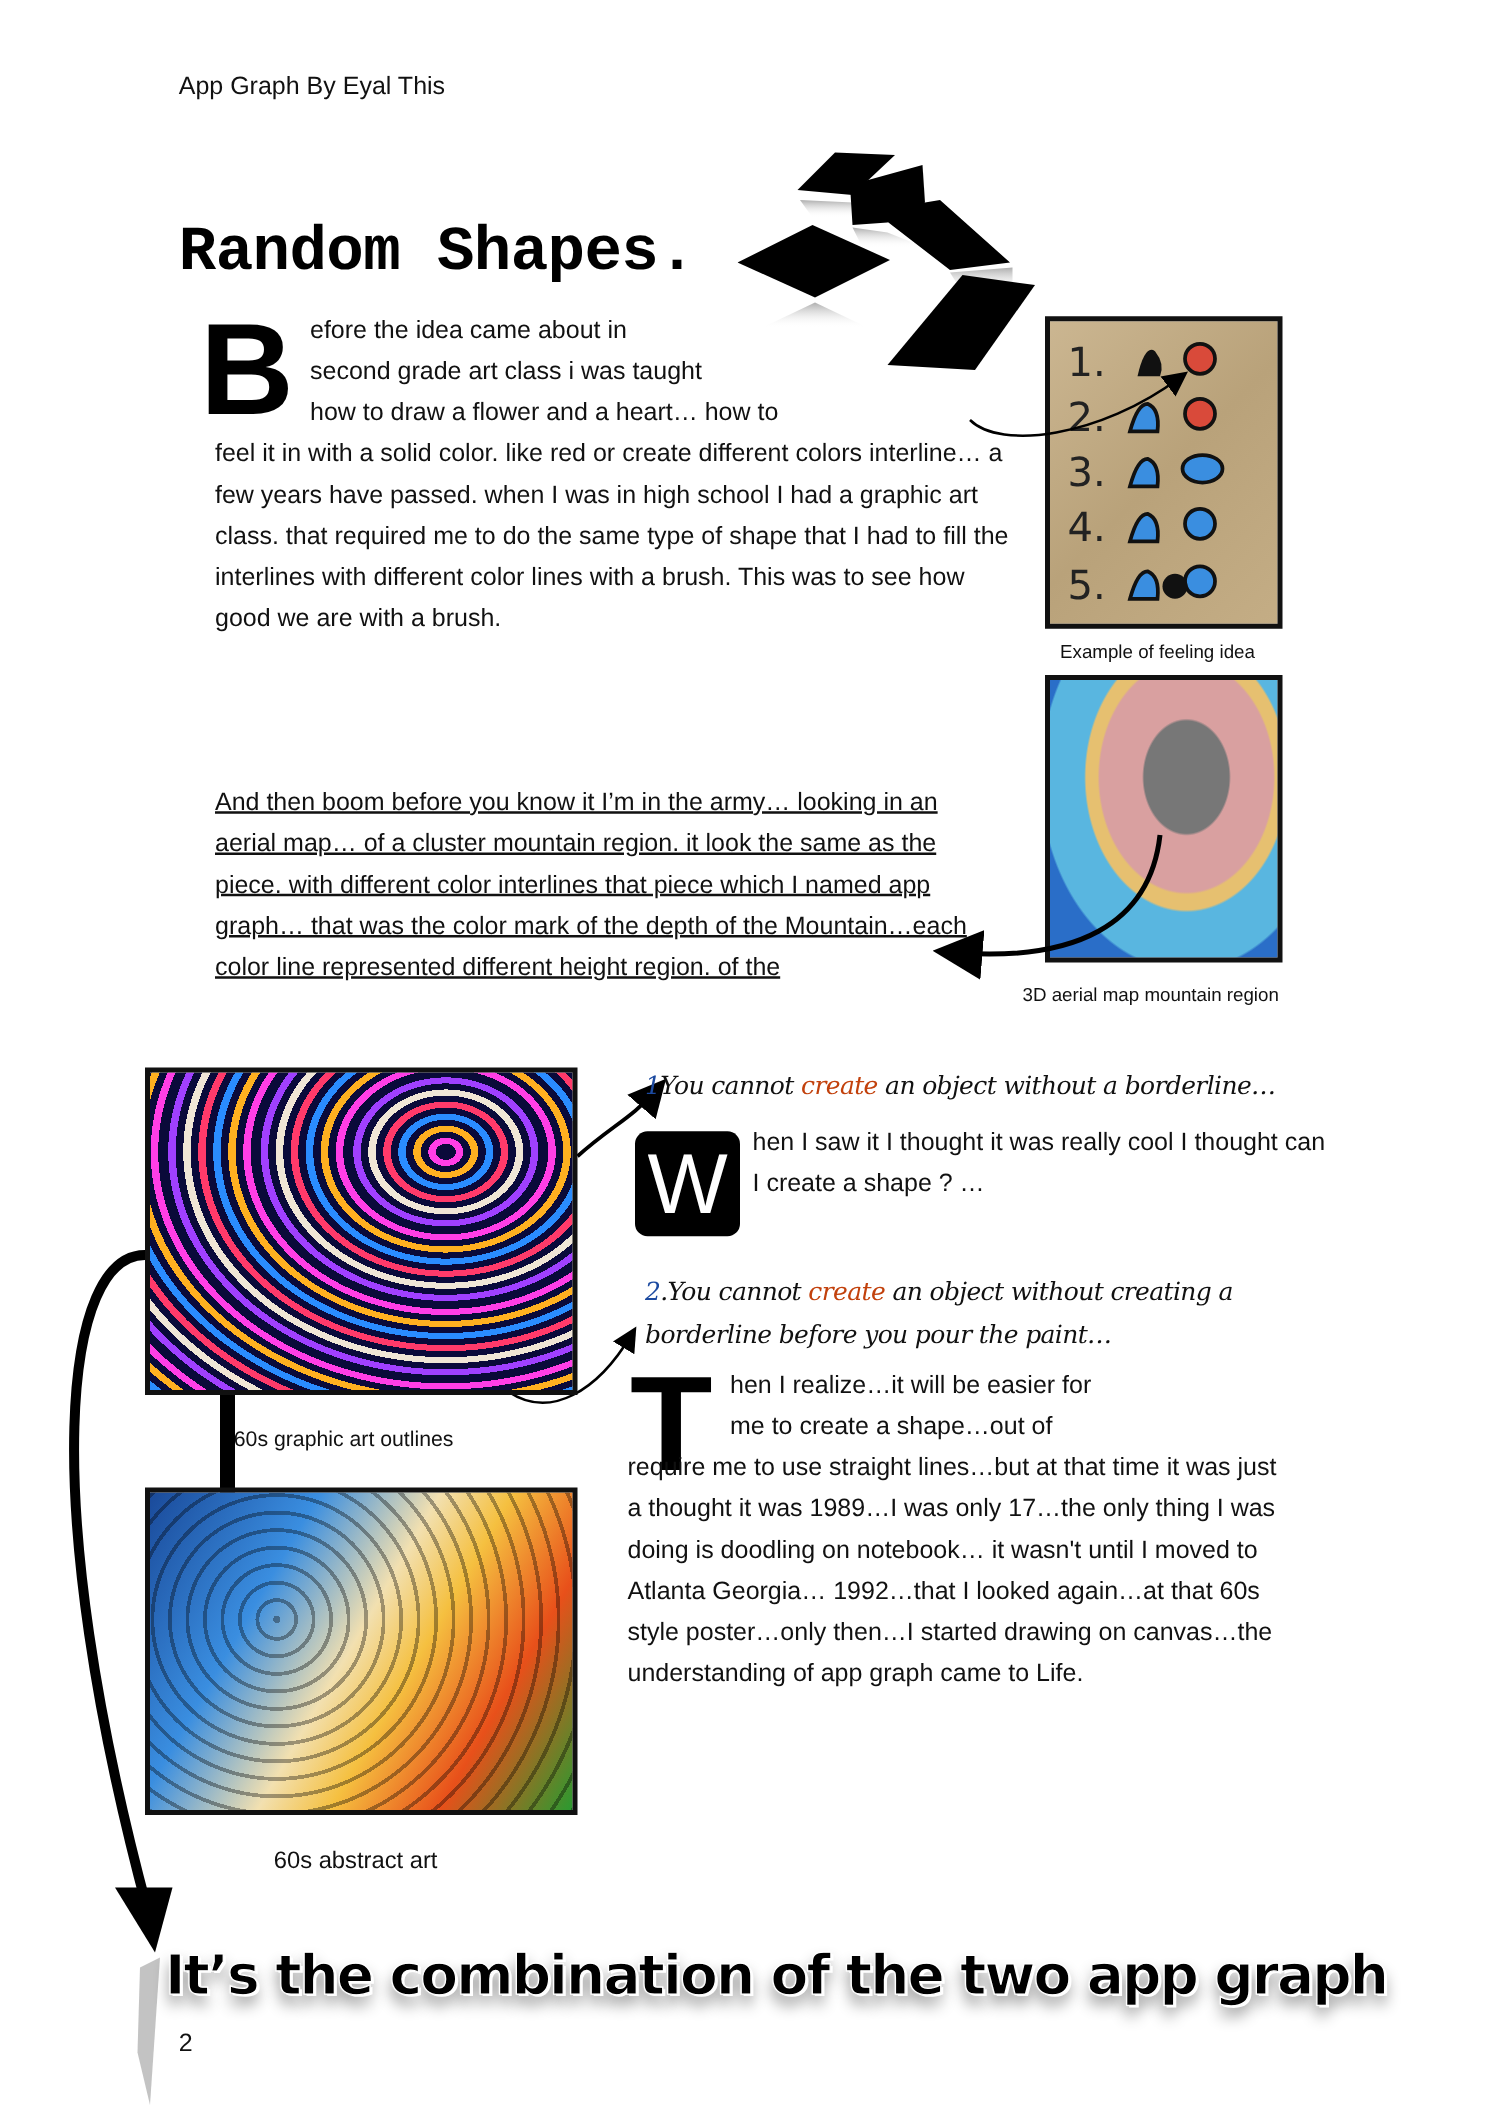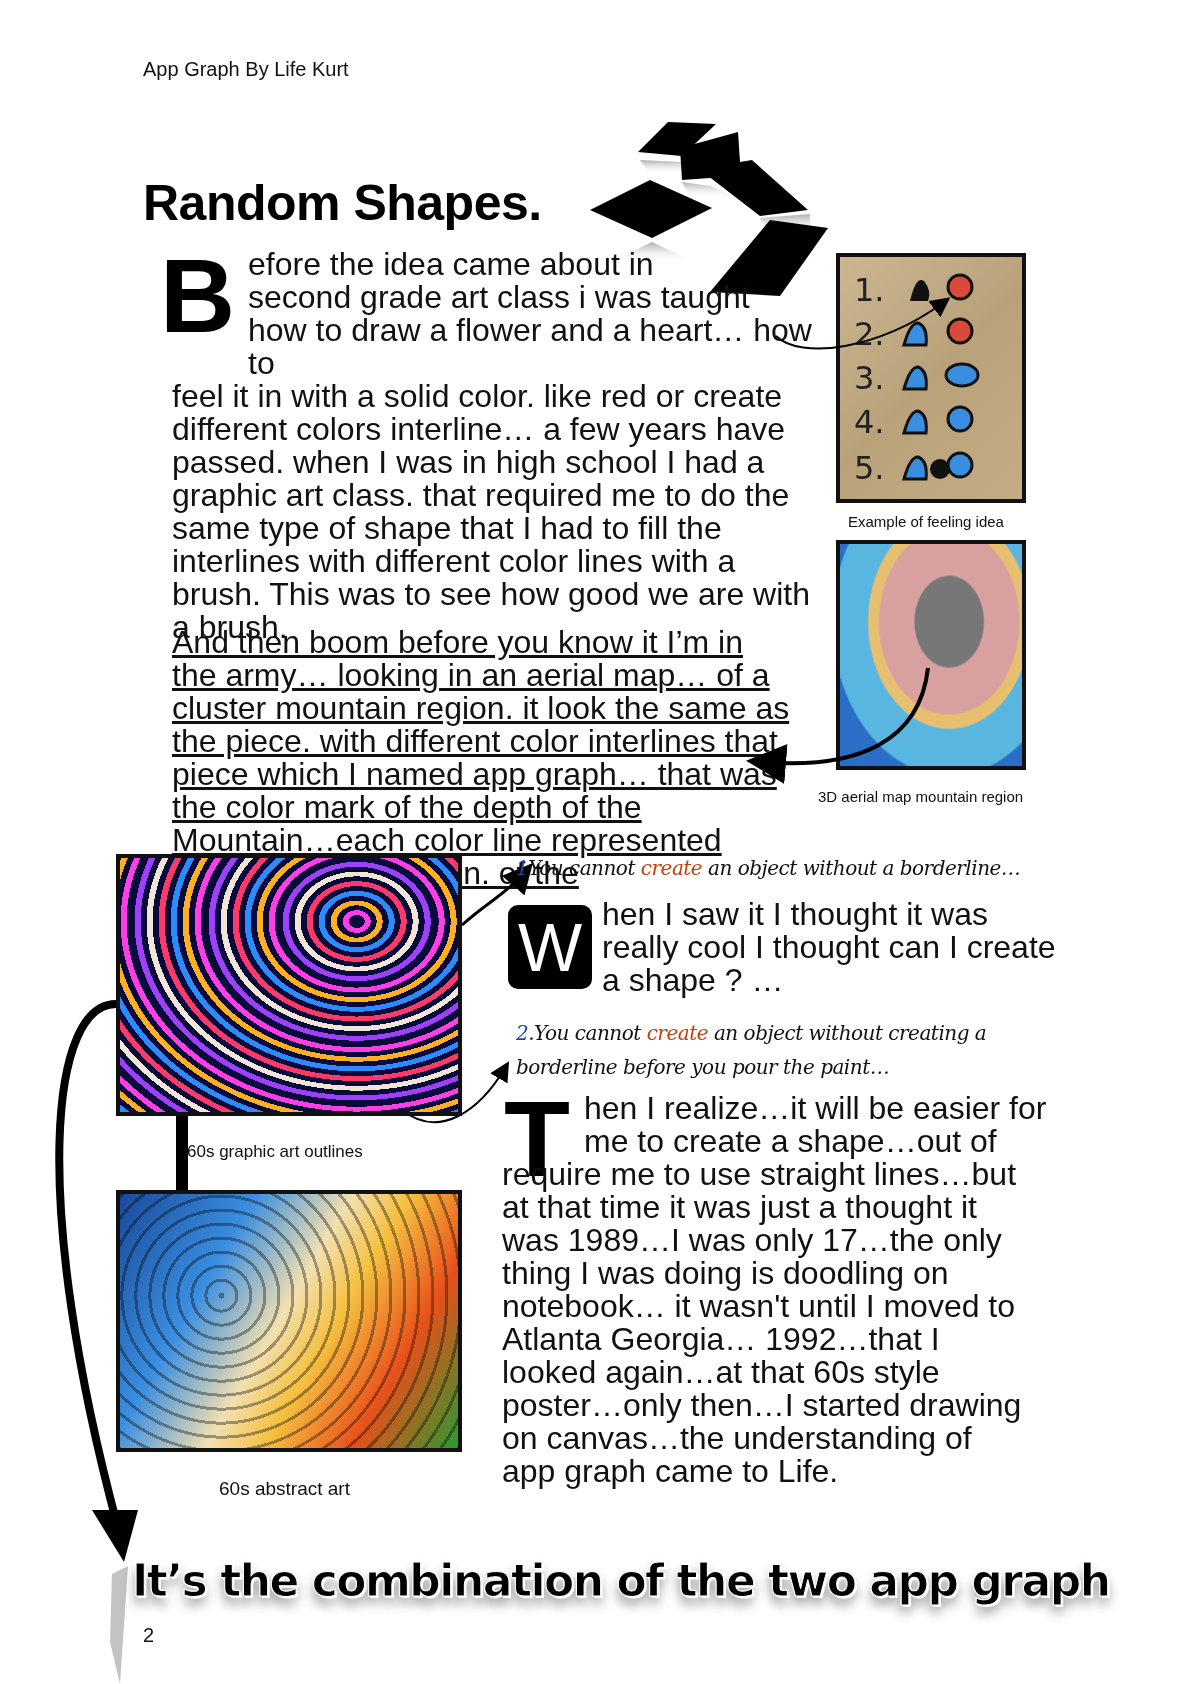--- a/index.html
+++ b/index.html
@@ -1,41 +1,41 @@
 <!DOCTYPE html>
 <html><head>
 <meta charset="utf-8">
 <style>
   html,body{margin:0;padding:0;background:#ffffff;}
   body{width:1190px;height:1684px;position:relative;overflow:hidden;font-family:"Liberation Sans",sans-serif;color:#111;}
   .abs{position:absolute;}
   .header{left:143px;top:58px;font-size:20px;color:#111;}
-  .title{left:143px;top:174px;font-size:50px;font-weight:bold;letter-spacing:-0.5px;color:#000;}
-  .body-text{font-size:32px;line-height:33px;color:#111;}
+  .title{left:143px;top:174px;font-size:50px;font-weight:bold;letter-spacing:-0.5px;color:#000;font-family:Liberation Mono, monospace;}
+  .body-text{font-size:20px;line-height:33px;color:#111;}
   .dropcap-b{left:160px;top:254px;font-size:104px;font-weight:bold;line-height:84px;color:#000;}
   .p1{left:172px;top:248px;width:650px;}
   .p1 .indent{display:block;padding-left:76px;}
   .p2{left:172px;top:626px;width:620px;text-decoration:underline;}
   .caption{font-size:15px;color:#111;}
   .img-frame{border:4px solid #111;box-sizing:border-box;overflow:hidden;}
   .quote{font-family:"DejaVu Serif",serif;font-style:italic;font-size:20px;color:#111;letter-spacing:-0.5px;}
   .quote .num{color:#1c4aa0;}
   .quote .red{color:#c2410c;}
   .w-box{left:508px;top:905px;width:84px;height:84px;background:#000;border-radius:10px;color:#fff;font-size:68px;line-height:84px;text-align:center;}
   .p3{left:602px;top:898px;width:460px;}
   .dropcap-t{left:504px;top:1094px;font-size:108px;font-weight:bold;line-height:90px;color:#000;}
   .p4{left:502px;top:1092px;width:560px;}
   .p4 .indent{display:block;padding-left:82px;}
   .banner{left:132px;top:1555px;font-size:44px;font-weight:900;font-family:"DejaVu Sans",sans-serif;color:#000;letter-spacing:-1.5px;text-shadow:0 0 2px #fff,2px 2px 0 #fff,0 8px 12px rgba(0,0,0,0.45);-webkit-text-stroke:1px #fff;}
   .pagenum{left:143px;top:1624px;font-size:20px;}
 </style>
 </head>
 <body>
 
-<div class="abs header">App Graph By Life Kurt</div>
+<div class="abs header">App Graph By Eyal This</div>
 
 <div class="abs title">Random Shapes.</div>
 
 <svg class="abs" style="left:590px;top:100px;" width="250" height="200">
   <defs>
     <linearGradient id="refl" x1="0" y1="0" x2="0" y2="1">
       <stop offset="0" stop-color="#999" stop-opacity="0.8"></stop>
       <stop offset="1" stop-color="#fff" stop-opacity="0"></stop>
     </linearGradient>
   </defs>

